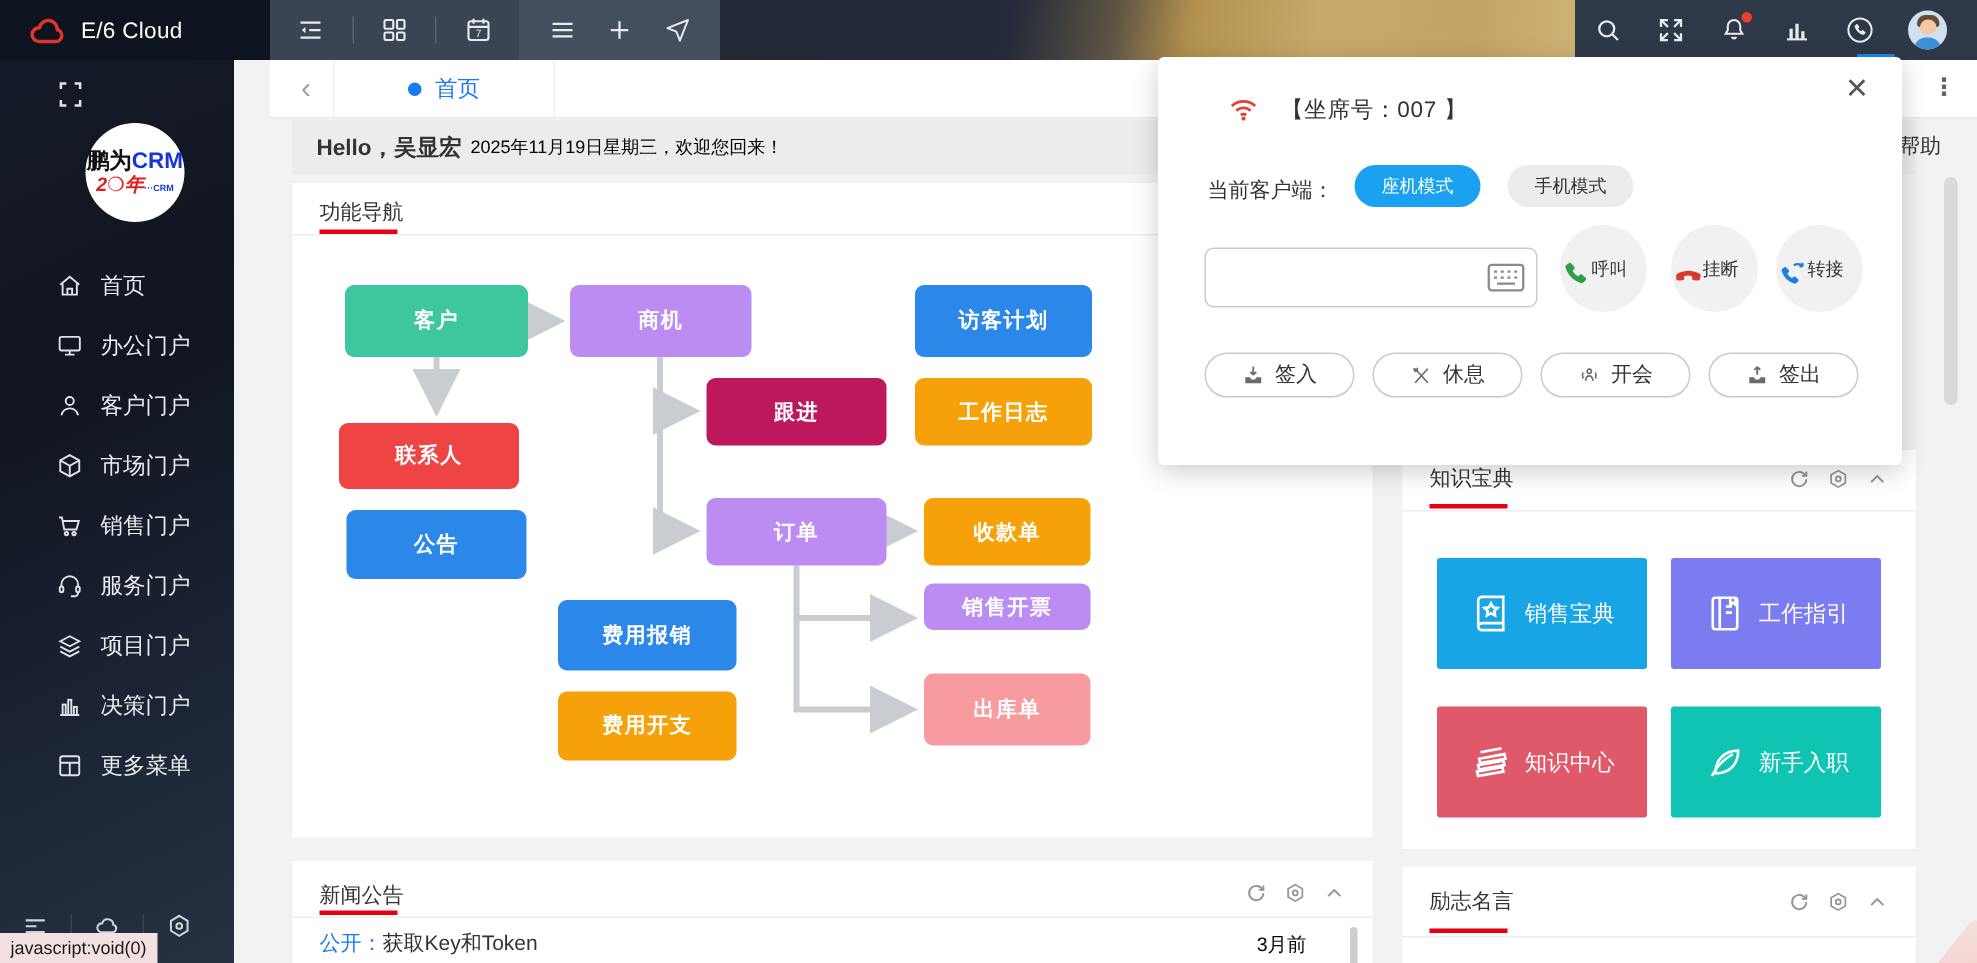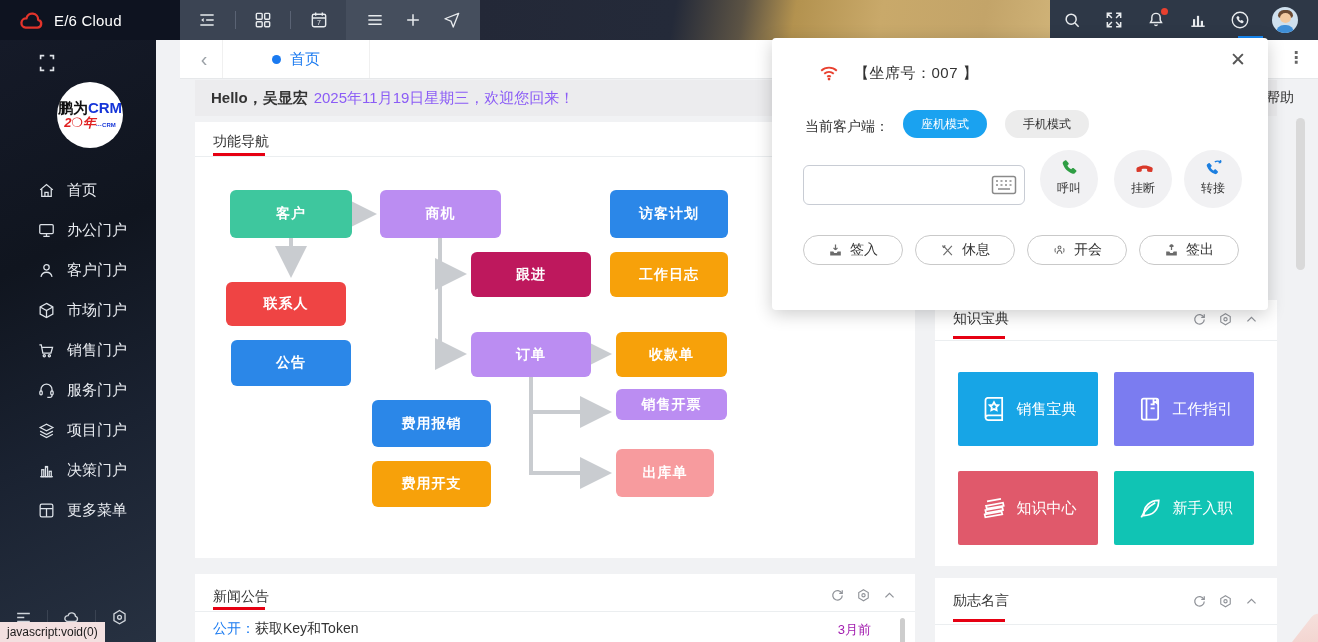--- a/index.html
+++ b/index.html
@@ -47,21 +47,21 @@
   
   #tabbar{position:absolute;left:180px;top:40px;width:1138px;height:38px;background:#fff;border-bottom:1px solid #e6e8ea;z-index:10;}
   #tab-back{position:absolute;left:12px;top:7px;width:24px;height:24px;color:#9aa0a6;font-size:20px;line-height:24px;text-align:center;cursor:pointer;}
   #tab-home{position:absolute;left:42px;top:0;width:146px;height:38px;border-left:1px solid #f0f0f0;border-right:1px solid #f0f0f0;display:flex;align-items:center;justify-content:center;gap:9px;cursor:pointer;}
   #tab-home .dot{width:9px;height:9px;border-radius:50%;background:#1a7af0;}
   #tab-home .tlb{font-size:15px;color:#1a7af0;}
   #tab-more{position:absolute;right:12px;top:8px;width:20px;height:22px;color:#666;font-size:16px;font-weight:bold;text-align:center;cursor:pointer;}
 
   #greeting{position:absolute;left:195px;top:80px;width:1082px;height:36px;background:#ececee;display:flex;align-items:center;z-index:3;}
   #greeting .g1{font-size:15px;font-weight:bold;color:#333;margin-left:16px;}
-  #greeting .g2{font-size:15px;color:#8b5cf6;margin-left:6px;}
+  #greeting .g2{font-size:12px;color:#000000;margin-left:6px;}
   #help-link{position:absolute;left:1266px;top:89px;font-size:14px;color:#333;z-index:4;cursor:pointer;}
 
   .card{position:absolute;background:#fff;z-index:2;}
   .card-hd-title{position:absolute;left:18px;top:11px;font-size:14px;color:#333;font-weight:500;}
   .hd-underline{position:absolute;left:18px;width:52px;height:3px;background:#e60012;}
   .hd-divider{position:absolute;left:0;width:100%;height:1px;background:#ebeef0;}
   .panel-icons{position:absolute;right:18px;display:flex;gap:11px;}
   .ph-ic{width:15px;height:15px;color:#909399;cursor:pointer;}
   .ph-ic svg{width:100%;height:100%;display:block;}
 
@@ -69,21 +69,21 @@
   #card-func{left:195px;top:122px;width:720px;height:436px;}
   #flow-wrap{position:absolute;left:0;top:34px;width:720px;height:402px;text-align:center;}
   #flow-arrows{position:absolute;left:0;top:-34px;width:720px;height:436px;}
   .flow-node{position:absolute;border-radius:6px;color:#fff;font-size:14px;font-weight:bold;display:flex;align-items:center;justify-content:center;cursor:pointer;letter-spacing:1px;}
 
   
   #card-news{left:195px;top:574px;width:720px;height:90px;}
   .news-row{position:absolute;left:18px;top:46px;width:684px;height:22px;font-size:14px;}
   .news-tag{color:#1a7af0;cursor:pointer;}
   .news-txt{color:#333;cursor:pointer;}
-  .news-time{position:absolute;right:26px;top:1px;color:#a21caf;font-size:13px;}
+  .news-time{position:absolute;right:26px;top:1px;color:#000000;font-size:13px;}
   #news-thumb{position:absolute;right:10px;top:44px;width:5px;height:26px;background:#cdcdcd;border-radius:3px;}
 
   
   #card-kb{left:935px;top:300px;width:342px;height:266px;}
   #card-kb .card-hd-title{top:10px;}
   .kb-tile{position:absolute;width:140px;height:74px;border-radius:2px;color:#fff;display:flex;align-items:center;justify-content:center;gap:9px;font-size:15px;cursor:pointer;}
   .kb-ic{width:28px;height:28px;color:#fff;flex:0 0 auto;}
   .kb-ic svg{width:100%;height:100%;display:block;}
 
   
@@ -101,21 +101,21 @@
   #m-title{position:absolute;left:82px;top:26px;font-size:15px;color:#333;font-weight:500;letter-spacing:.5px;}
   #m-close{position:absolute;right:20px;top:12px;width:20px;height:20px;color:#555;font-size:19px;line-height:20px;text-align:center;cursor:pointer;}
   #m-client-lb{position:absolute;left:33px;top:80px;font-size:14px;color:#333;}
   #mode-pills{position:absolute;left:131px;top:72px;display:flex;gap:18px;}
   .mode-pill{height:28px;line-height:28px;padding:0 18px;border-radius:14px;background:#ececec;color:#333;font-size:12px;cursor:pointer;}
   .mode-pill.act{background:#1aa2f0;color:#fff;}
   #m-input{position:absolute;left:31px;top:127px;width:222px;height:40px;border:1px solid #c8ccd4;border-radius:6px;box-sizing:border-box;background:#fff;}
   #m-kbd{position:absolute;right:7px;top:9px;width:26px;height:20px;color:#8a8a8a;cursor:pointer;}
   #m-kbd svg{width:100%;height:100%;display:block;}
   #call-actions{position:absolute;left:268px;top:112px;width:210px;height:58px;}
-  .act-circle{position:absolute;top:0;width:58px;height:58px;border-radius:50%;background:#f1f1f3;display:flex;flex-direction:column;align-items:center;cursor:pointer;}
+  .act-circle{position:absolute;top:0;width:58px;height:58px;border-radius:50%;background:#f1f1f3;display:flex;flex-direction:row;align-items:center;cursor:pointer;}
   .act-ic{width:21px;height:21px;margin-top:8px;}
   .act-ic svg{width:100%;height:100%;display:block;}
   .act-lb{font-size:12px;color:#333;margin-top:1px;}
   #pill-btns{position:absolute;left:31px;top:197px;width:440px;height:30px;}
   .pill-btn{position:absolute;top:0;width:100px;height:30px;border:1px solid #c9c9c9;border-radius:15px;box-sizing:border-box;display:flex;align-items:center;justify-content:center;gap:7px;font-size:14px;color:#333;background:#fff;cursor:pointer;}
   .pb-ic{width:15px;height:15px;color:#6b6b6b;flex:0 0 auto;}
   .pb-ic svg{width:100%;height:100%;display:block;}
 </style>
 </head>
 <body>
@@ -399,21 +399,21 @@
           <div class="flow-node" style="left:185px;top:68px;width:121px;height:48px;background:#bb8df2">商机</div>
           <div class="flow-node" style="left:415px;top:68px;width:118px;height:48px;background:#2b87e8">访客计划</div>
           <div class="flow-node" style="left:276px;top:130px;width:120px;height:45px;background:#be185d">跟进</div>
           <div class="flow-node" style="left:415px;top:130px;width:118px;height:45px;background:#f7a10a">工作日志</div>
           <div class="flow-node" style="left:31px;top:160px;width:120px;height:44px;background:#ef4444">联系人</div>
           <div class="flow-node" style="left:276px;top:210px;width:120px;height:45px;background:#bb8df2">订单</div>
           <div class="flow-node" style="left:421px;top:210px;width:111px;height:45px;background:#f7a10a">收款单</div>
           <div class="flow-node" style="left:36px;top:218px;width:120px;height:46px;background:#2b87e8">公告</div>
           <div class="flow-node" style="left:421px;top:267px;width:111px;height:31px;background:#bb8df2">销售开票</div>
           <div class="flow-node" style="left:177px;top:278px;width:119px;height:47px;background:#2b87e8">费用报销</div>
-          <div class="flow-node" style="left:421px;top:327px;width:98px;height:48px;background:#f79b9e">出库单</div>
+          <div class="flow-node" style="left:421px;top:327px;width:111px;height:48px;background:#f79b9e">出库单</div>
           <div class="flow-node" style="left:177px;top:339px;width:119px;height:46px;background:#f7a10a">费用开支</div>
         </div>
     </div>
   </div>
 
   <div class="card" id="card-news">
     <span class="card-hd-title" style="top:14px">新闻公告</span>
     <span class="hd-underline" style="top:33px"></span>
     <span class="panel-icons" style="top:14px">
         <span class="ph-ic">

